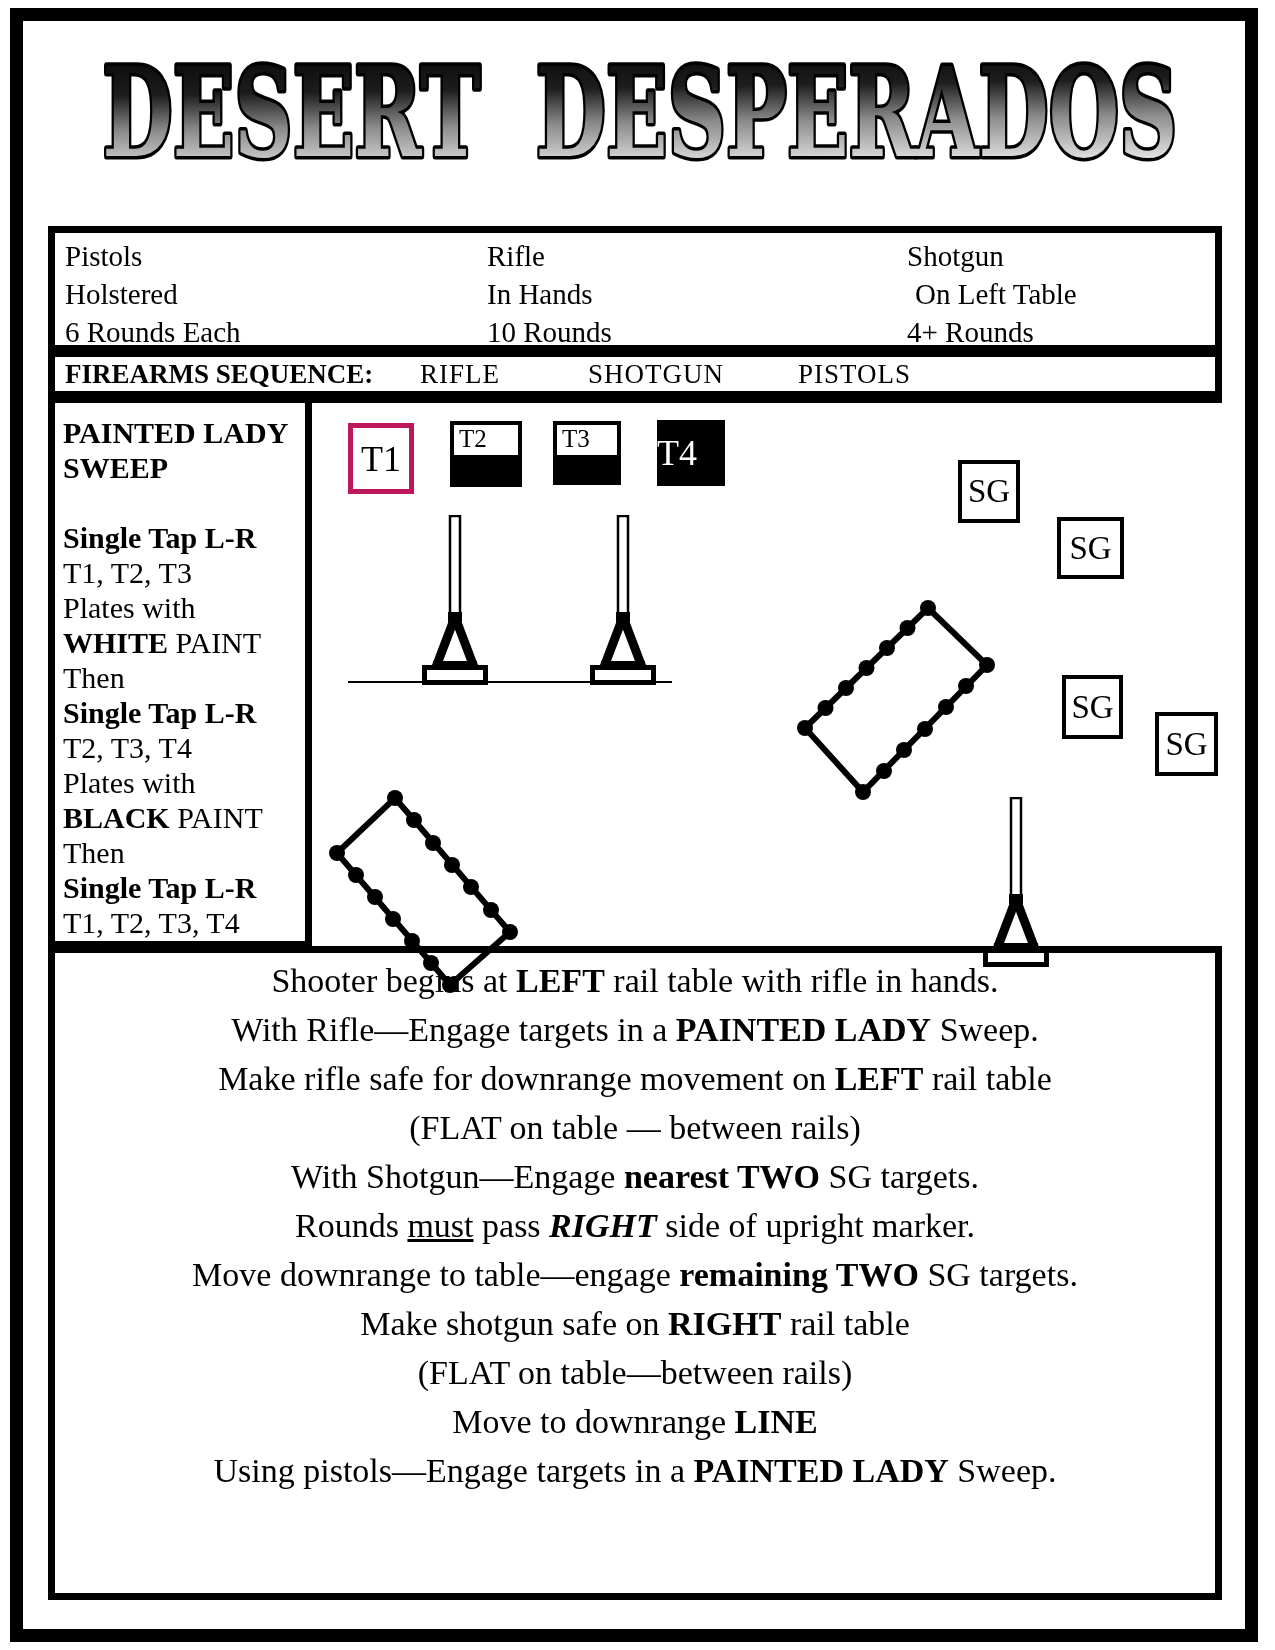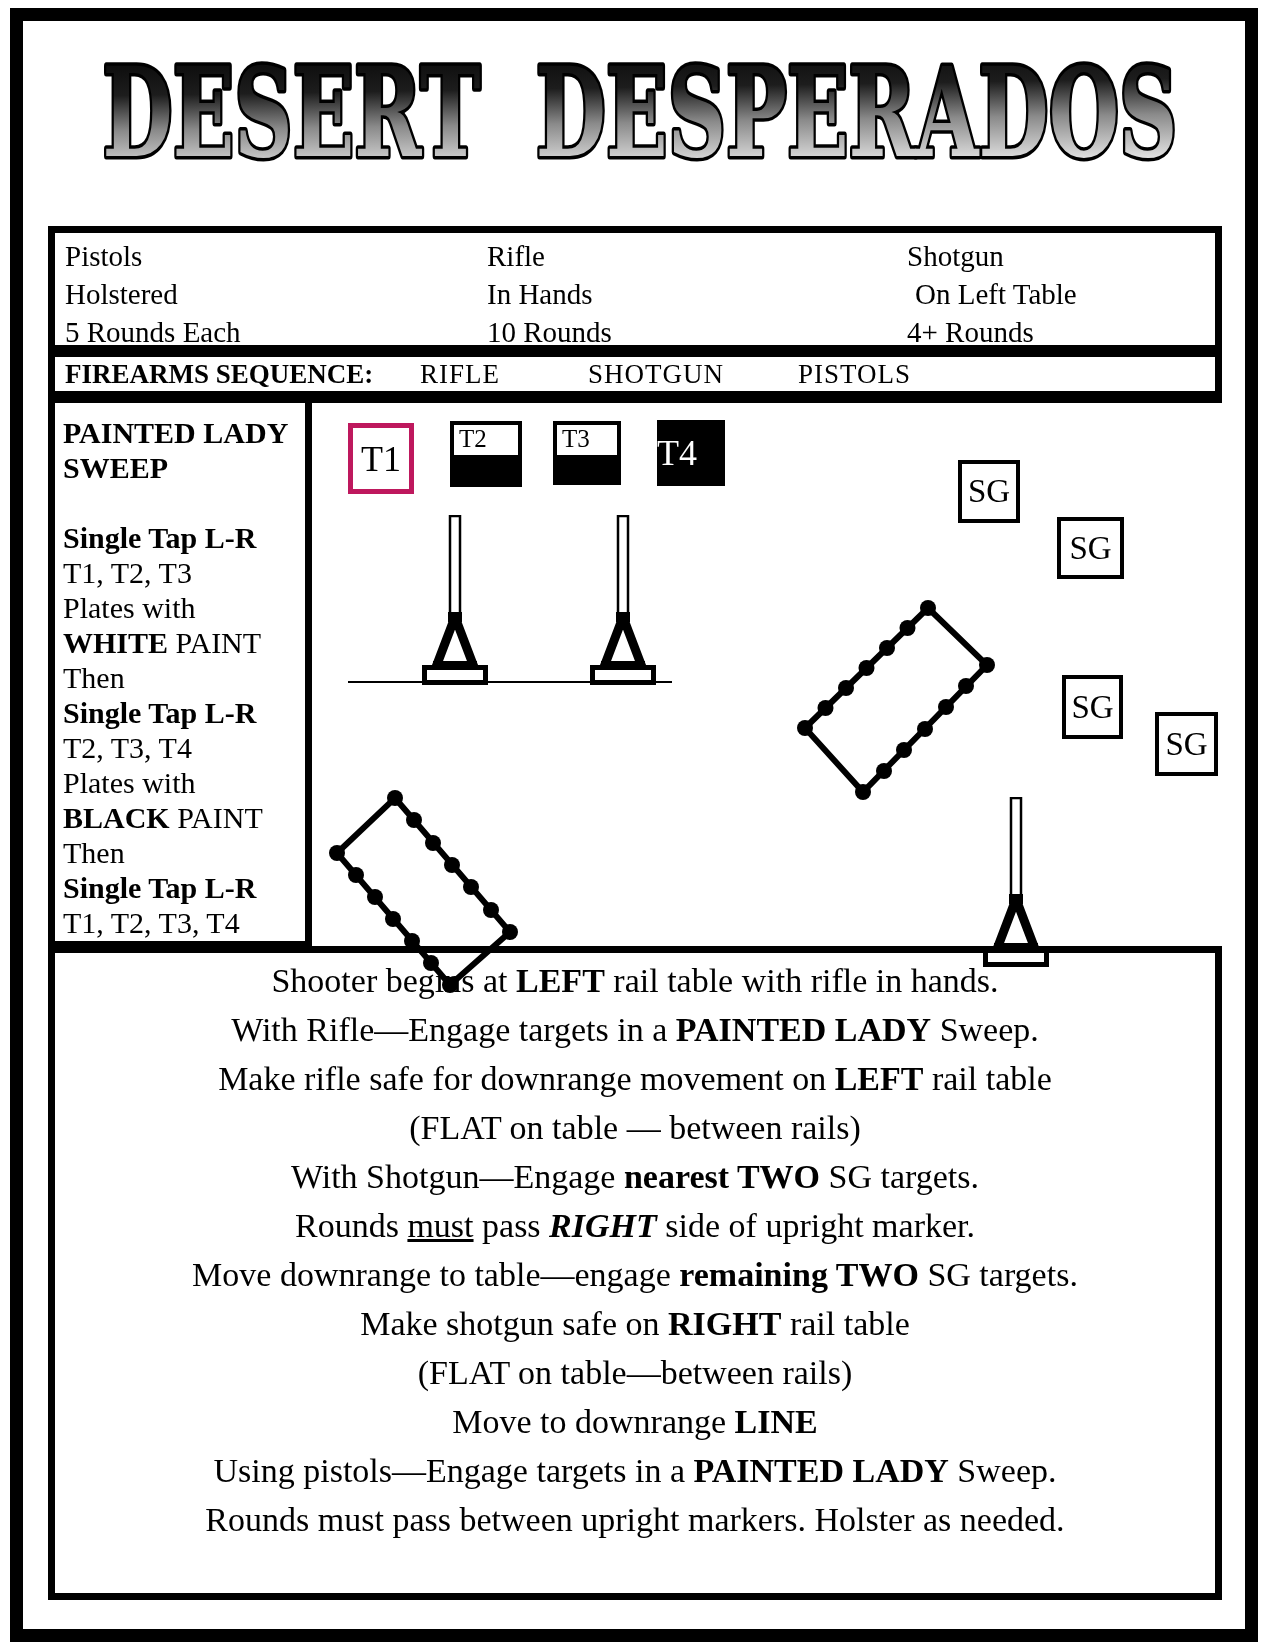--- a/index.html
+++ b/index.html
@@ -102,21 +102,21 @@
         <stop offset="1" stop-color="#fbfbfb"></stop>
       </linearGradient>
     </defs>
     <text x="580" y="122" text-anchor="middle" textLength="1075" lengthAdjust="spacingAndGlyphs" word-spacing="42">DESERT DESPERADOS</text>
   </svg>
 
   <div class="firearms-box">
     <div class="fa-col c1">
       <div>Pistols</div>
       <div class="pos">Holstered</div>
-      <div>5 Rounds Each</div>
+      <div>6 Rounds Each</div>
     </div>
     <div class="fa-col c2">
       <div>Rifle</div>
       <div class="pos">In Hands</div>
       <div>10 Rounds</div>
     </div>
     <div class="fa-col c3">
       <div>Shotgun</div>
       <div class="pos">On Left Table</div>
       <div>4+ Rounds</div>
@@ -246,15 +246,14 @@
       <div class="rl"><span>With Rifle—Engage targets in a </span><span class="sb">PAINTED LADY</span><span> Sweep.</span></div>
       <div class="rl"><span>Make rifle safe for downrange movement on </span><span class="sb">LEFT</span><span> rail table</span></div>
       <div class="rl"><span>(FLAT on table — between rails)</span></div>
       <div class="rl"><span>With Shotgun—Engage </span><span class="sb">nearest TWO</span><span> SG targets.</span></div>
       <div class="rl"><span>Rounds </span><span class="su">must</span><span> pass </span><span class="sb si">RIGHT</span><span> side of upright marker.</span></div>
       <div class="rl"><span>Move downrange to table—engage </span><span class="sb">remaining TWO</span><span> SG targets.</span></div>
       <div class="rl"><span>Make shotgun safe on </span><span class="sb">RIGHT</span><span> rail table</span></div>
       <div class="rl"><span>(FLAT on table—between rails)</span></div>
       <div class="rl"><span>Move to downrange </span><span class="sb">LINE</span></div>
       <div class="rl"><span>Using pistols—Engage targets in a </span><span class="sb">PAINTED LADY</span><span> Sweep.</span></div>
-      <div class="rl"><span>Rounds must pass between upright markers.  Holster as needed.</span></div>
     </div>
 </div>
 
 </body></html>

